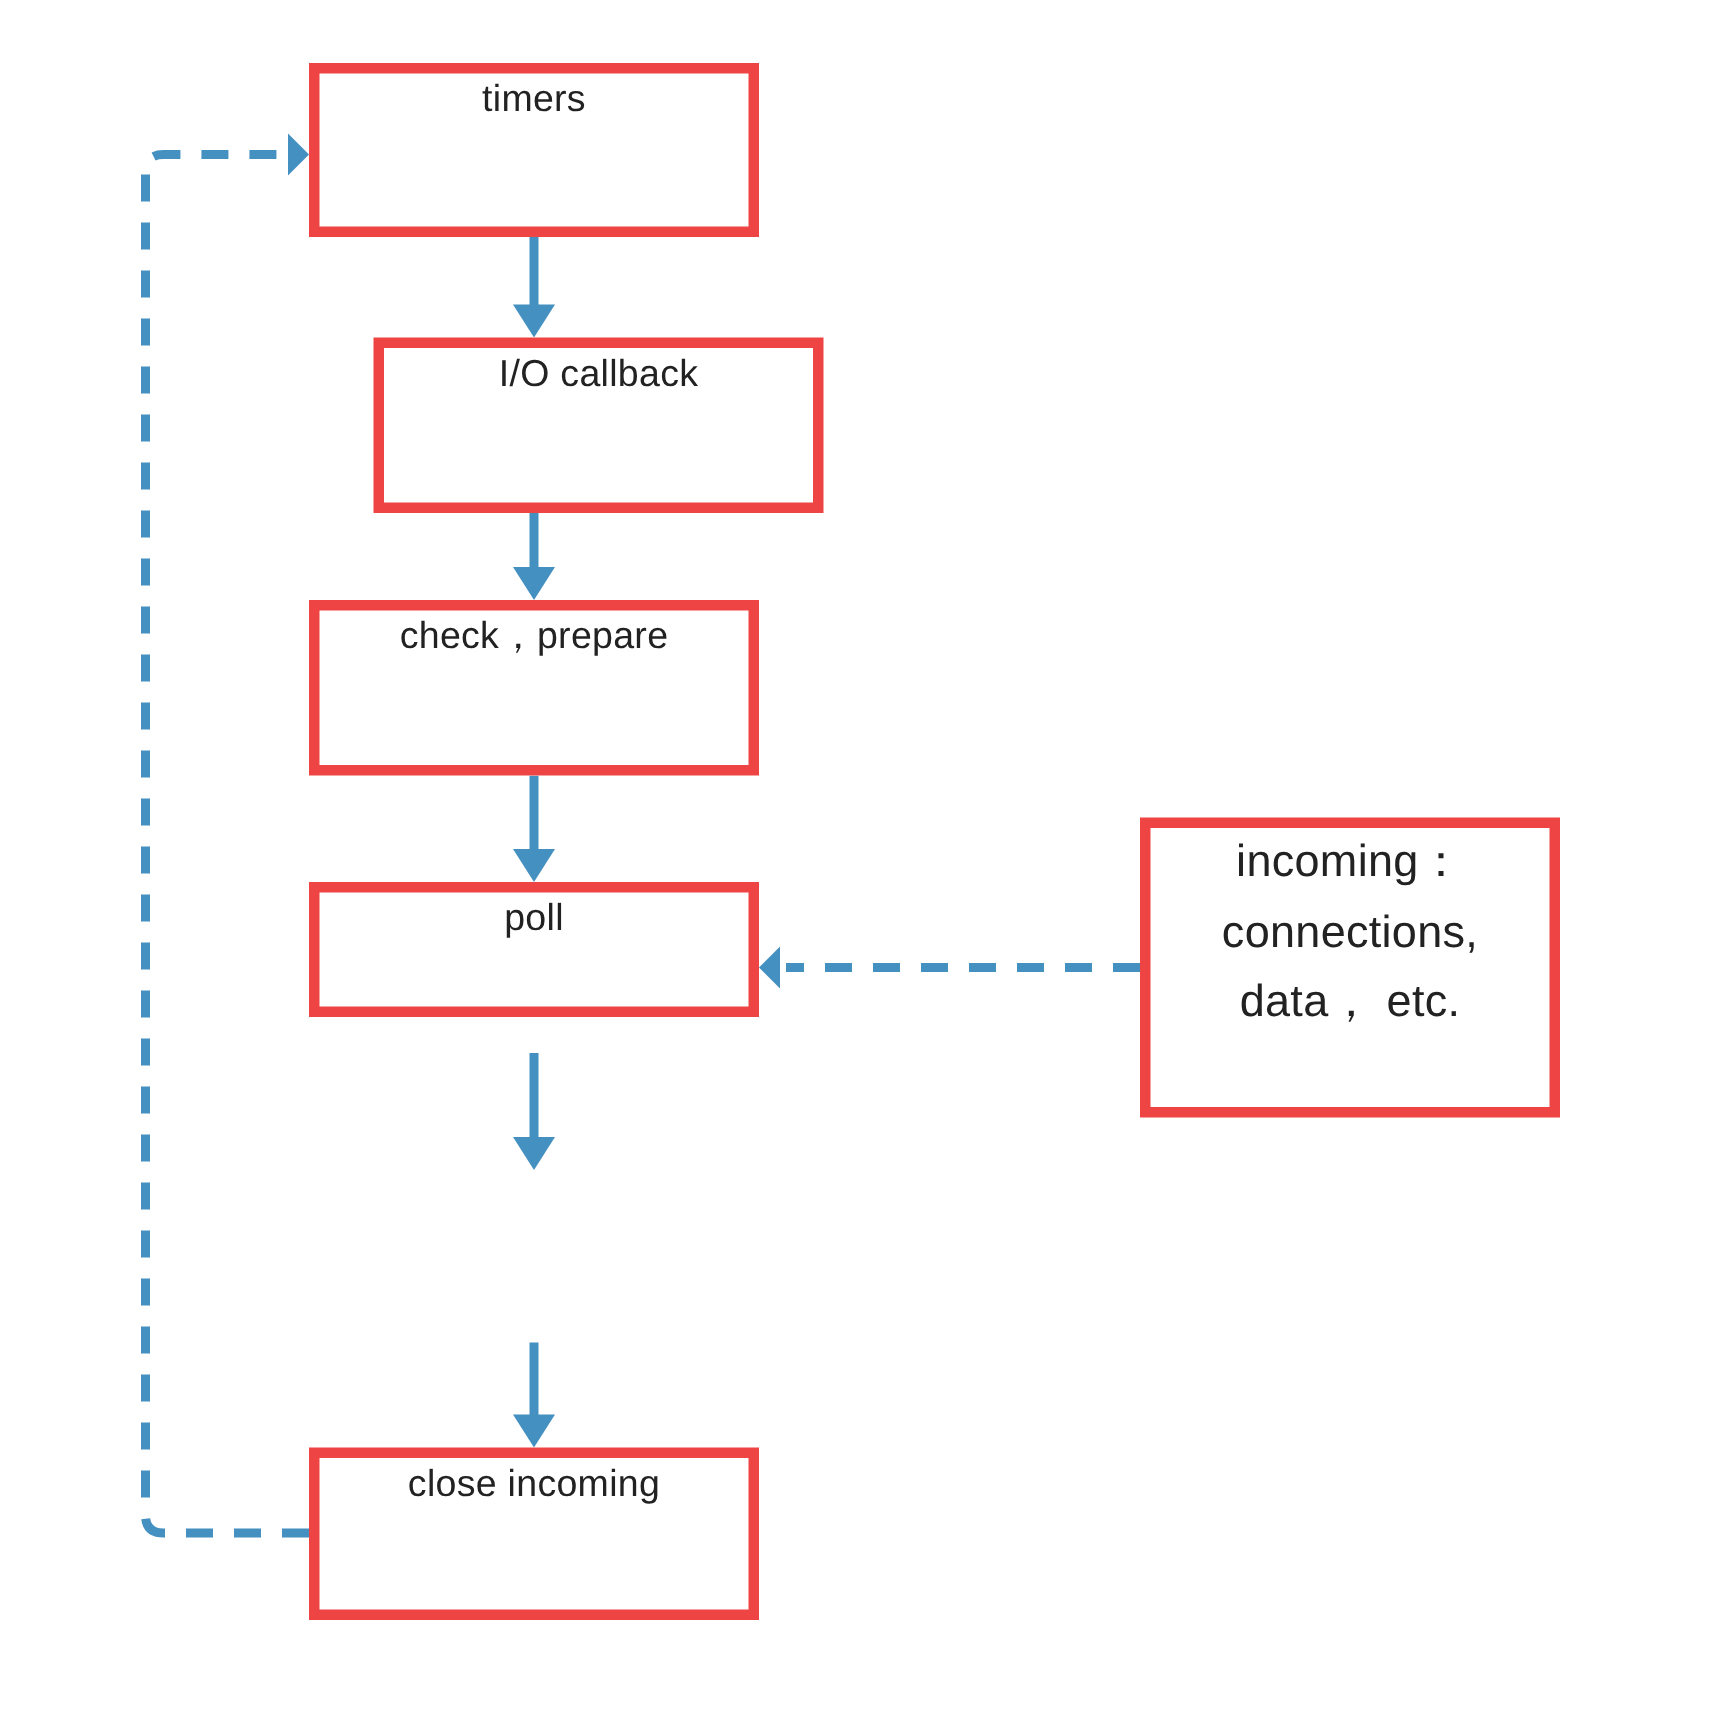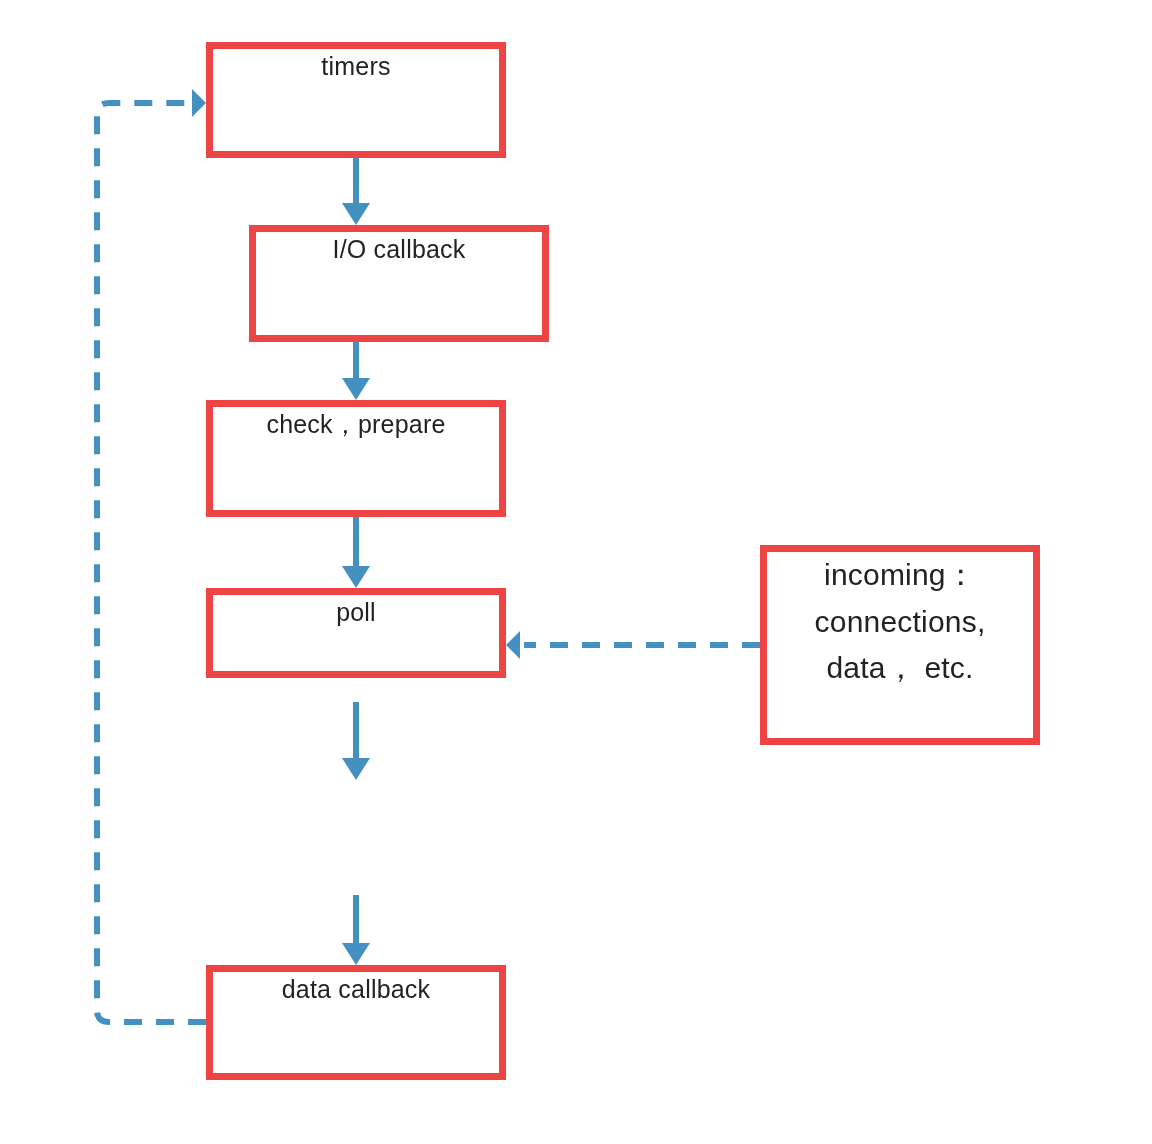--- a/index.html
+++ b/index.html
@@ -102,21 +102,21 @@
   <div class="node" style="left:206px; top:400px; width:300px; height:117px;">
     <span class="node-label">check，prepare</span>
   </div>
 
   <div class="node" style="left:206px; top:588px; width:300px; height:90px;">
     <span class="node-label">poll</span>
   </div>
 
 
   <div class="node" style="left:206px; top:965px; width:300px; height:115px;">
-    <span class="node-label">data callback</span>
+    <span class="node-label">close incoming</span>
   </div>
 
   <div class="node multiline" style="left:760px; top:545px; width:280px; height:200px;">
     <span class="node-label">incoming：
 connections,
 data， etc.</span>
   </div>
 
 </div>
 

